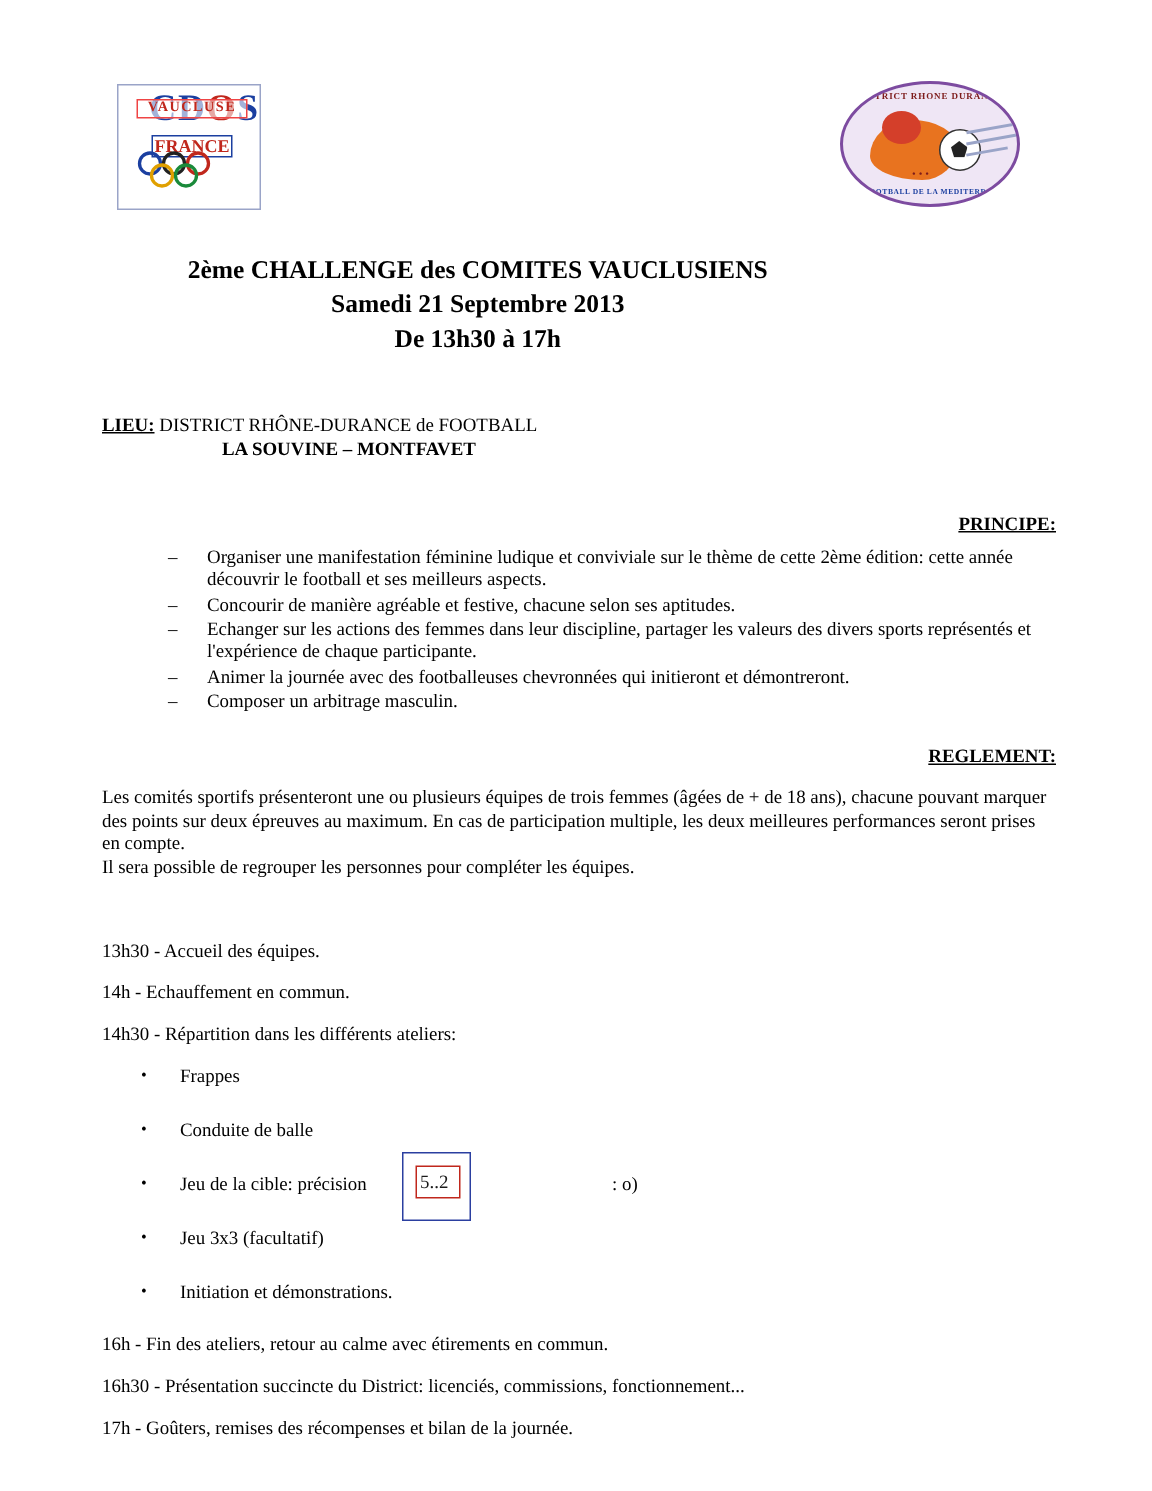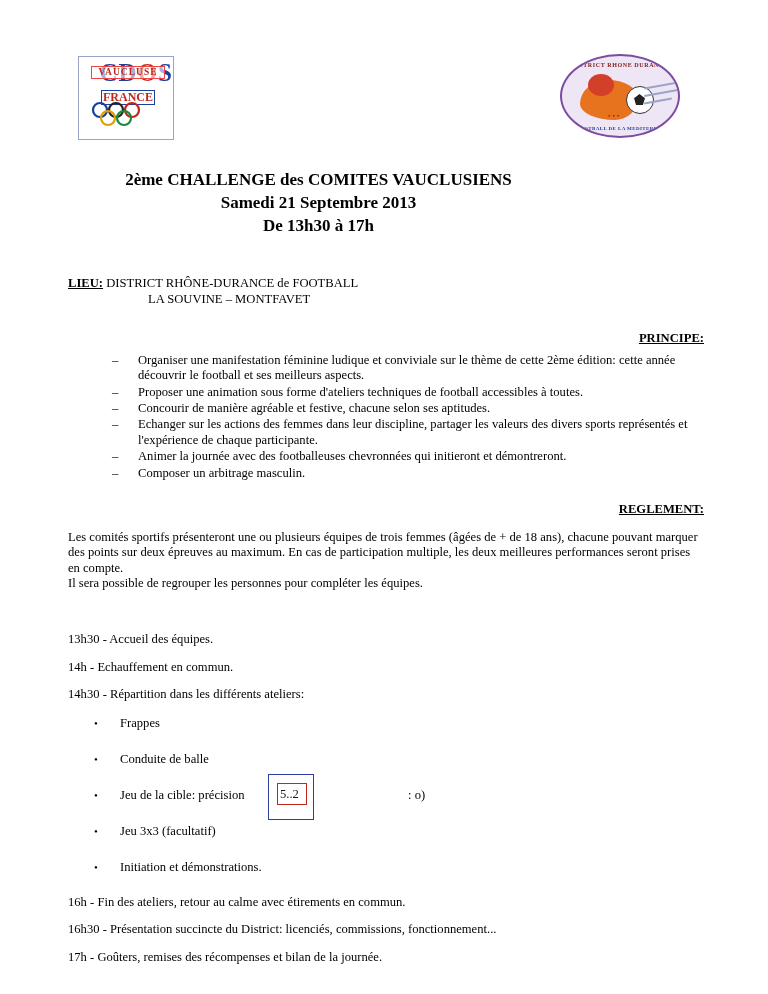--- a/index.html
+++ b/index.html
@@ -205,21 +205,22 @@
     line-height: 15.6px;
   }
   .u-bold {
     font-weight: bold;
     text-decoration: underline;
     text-align: right;
   }
   .bold { font-weight: normal; }
   .line { margin: 0; }
   .sub-line {
-    margin: 0 0 4px 80px;
+    margin: 0 0 15px 80px;
+    font-weight: bold;
   }
   .gap-s { height: 12px; }
   .gap-m { height: 20px; }
   .gap-l { height: 26px; }
 
   ul.dash-list {
     list-style: none;
     margin: 6px 0 0 0;
     padding: 0 0 0 26px;
   }
@@ -341,21 +342,20 @@
       <span class="u-bold">LIEU:</span>
       <span class="bold">DISTRICT RHÔNE-DURANCE de FOOTBALL</span>
     </p>
     <p class="sub-line">LA SOUVINE – MONTFAVET</p>
 
     <div class="gap-m"></div>
 
     <p class="line u-bold">PRINCIPE:</p>
     <ul class="dash-list">
       <li>Organiser une manifestation féminine ludique et conviviale sur le thème de cette 2ème édition: cette année découvrir le football et ses meilleurs aspects.</li>
-      <li>Proposer une animation sous forme d'ateliers techniques de football accessibles à toutes.</li>
       <li>Concourir de manière agréable et festive, chacune selon ses aptitudes.</li>
       <li>Echanger sur les actions des femmes dans leur discipline, partager les valeurs des divers sports représentés et l'expérience de chaque participante.</li>
       <li>Animer  la journée avec des footballeuses chevronnées qui initieront et démontreront.</li>
       <li>Composer un arbitrage masculin.</li>
     </ul>
 
     <div class="gap-m"></div>
 
     <p class="line u-bold">REGLEMENT:</p>
     <div class="gap-s"></div>

